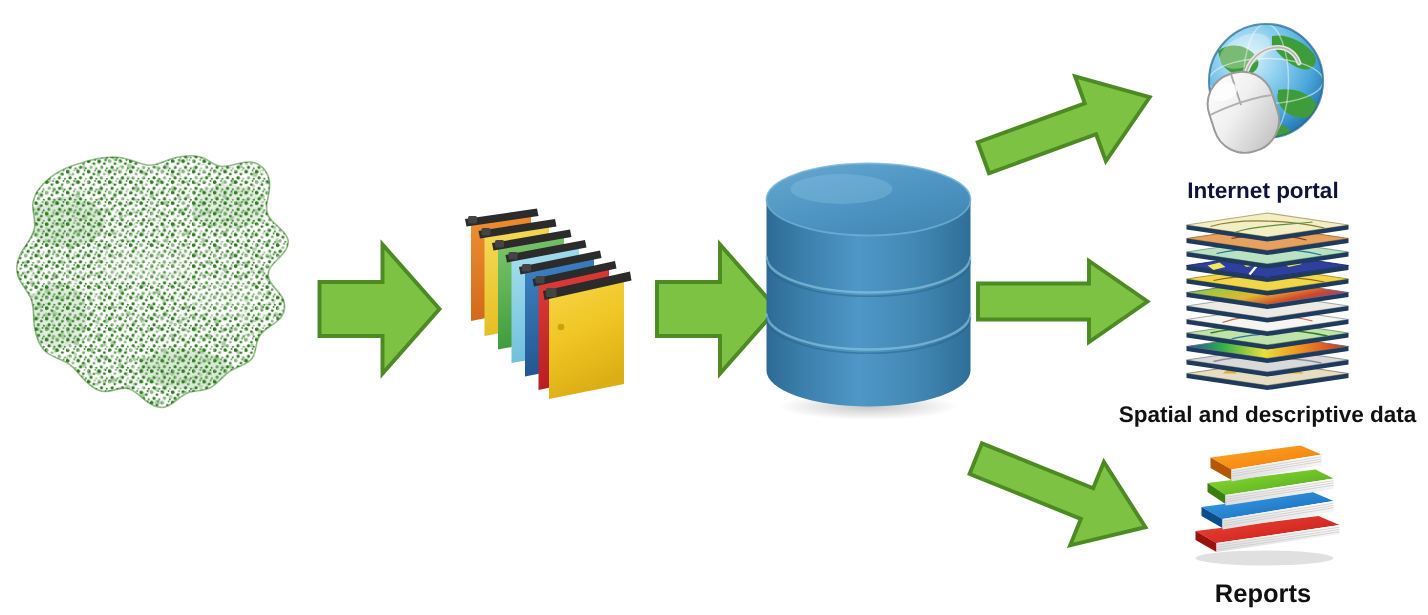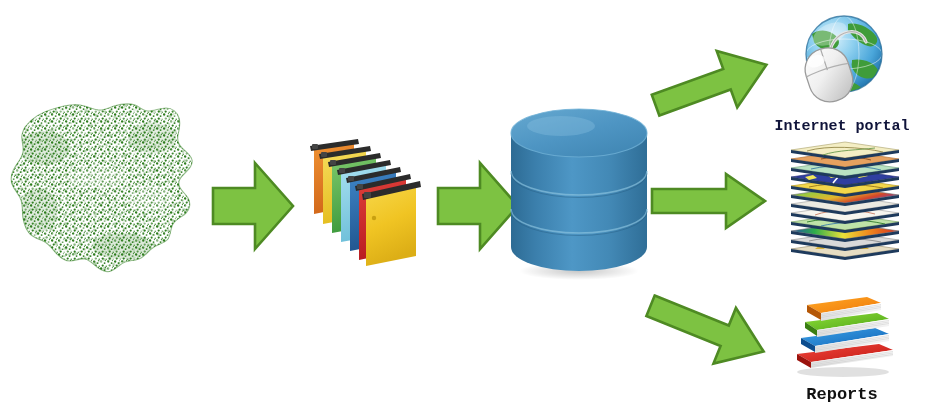--- a/index.html
+++ b/index.html
@@ -40,21 +40,21 @@
   #database-wrap svg { display: block; }
 
   
   .output {
     position: absolute;
     text-align: center;
   }
   .output .glyph { display: block; margin: 0 auto; }
   .output .caption {
     display: block;
-    font-family: Liberation Mono, monospace;
+    font-family: Liberation Sans, sans-serif;
     font-weight: bold;
     color: #14183c;
     line-height: 1.05;
     white-space: nowrap;
   }
 
   #out-portal { left: 742px; top: 8px; width: 200px; }
   #out-portal .caption { font-size: 15px; margin-top: 3px; color: #10143a; }
 
   #out-layers { left: 742px; top: 140px; width: 206px; }
@@ -436,20 +436,21 @@
         </g>
 
         <g transform="translate(0,2)">
           <path d="M 10,8 L 64,0 L 118,8 L 64,16 Z" fill="#f4eec4" stroke="#b3ab78" stroke-width="0.7"></path>
           <path d="M 10,8 L 64,16 L 118,8 L 118,11 L 64,19 L 10,11 Z" fill="#1e3a5c"></path>
           <path d="M 26,9 C 46,3 80,5 102,10" fill="none" stroke="#8a7c3a" stroke-width="0.8"></path>
           <path d="M 42,13 C 56,8 78,8 94,6" fill="none" stroke="#5b8f3f" stroke-width="0.8"></path>
         </g>
       </svg>
     </span>
+    <span class="caption">Spatial and descriptive data</span>
   </div>
 
   <div class="output" id="out-reports">
     <span class="glyph">
       <svg width="118" height="86" viewBox="0 0 118 86" aria-hidden="true">
         <defs>
           <linearGradient id="pagesG" x1="0" y1="0" x2="0" y2="1">
             <stop offset="0%" stop-color="#ffffff"></stop>
             <stop offset="100%" stop-color="#dcdcdc"></stop>
           </linearGradient>

